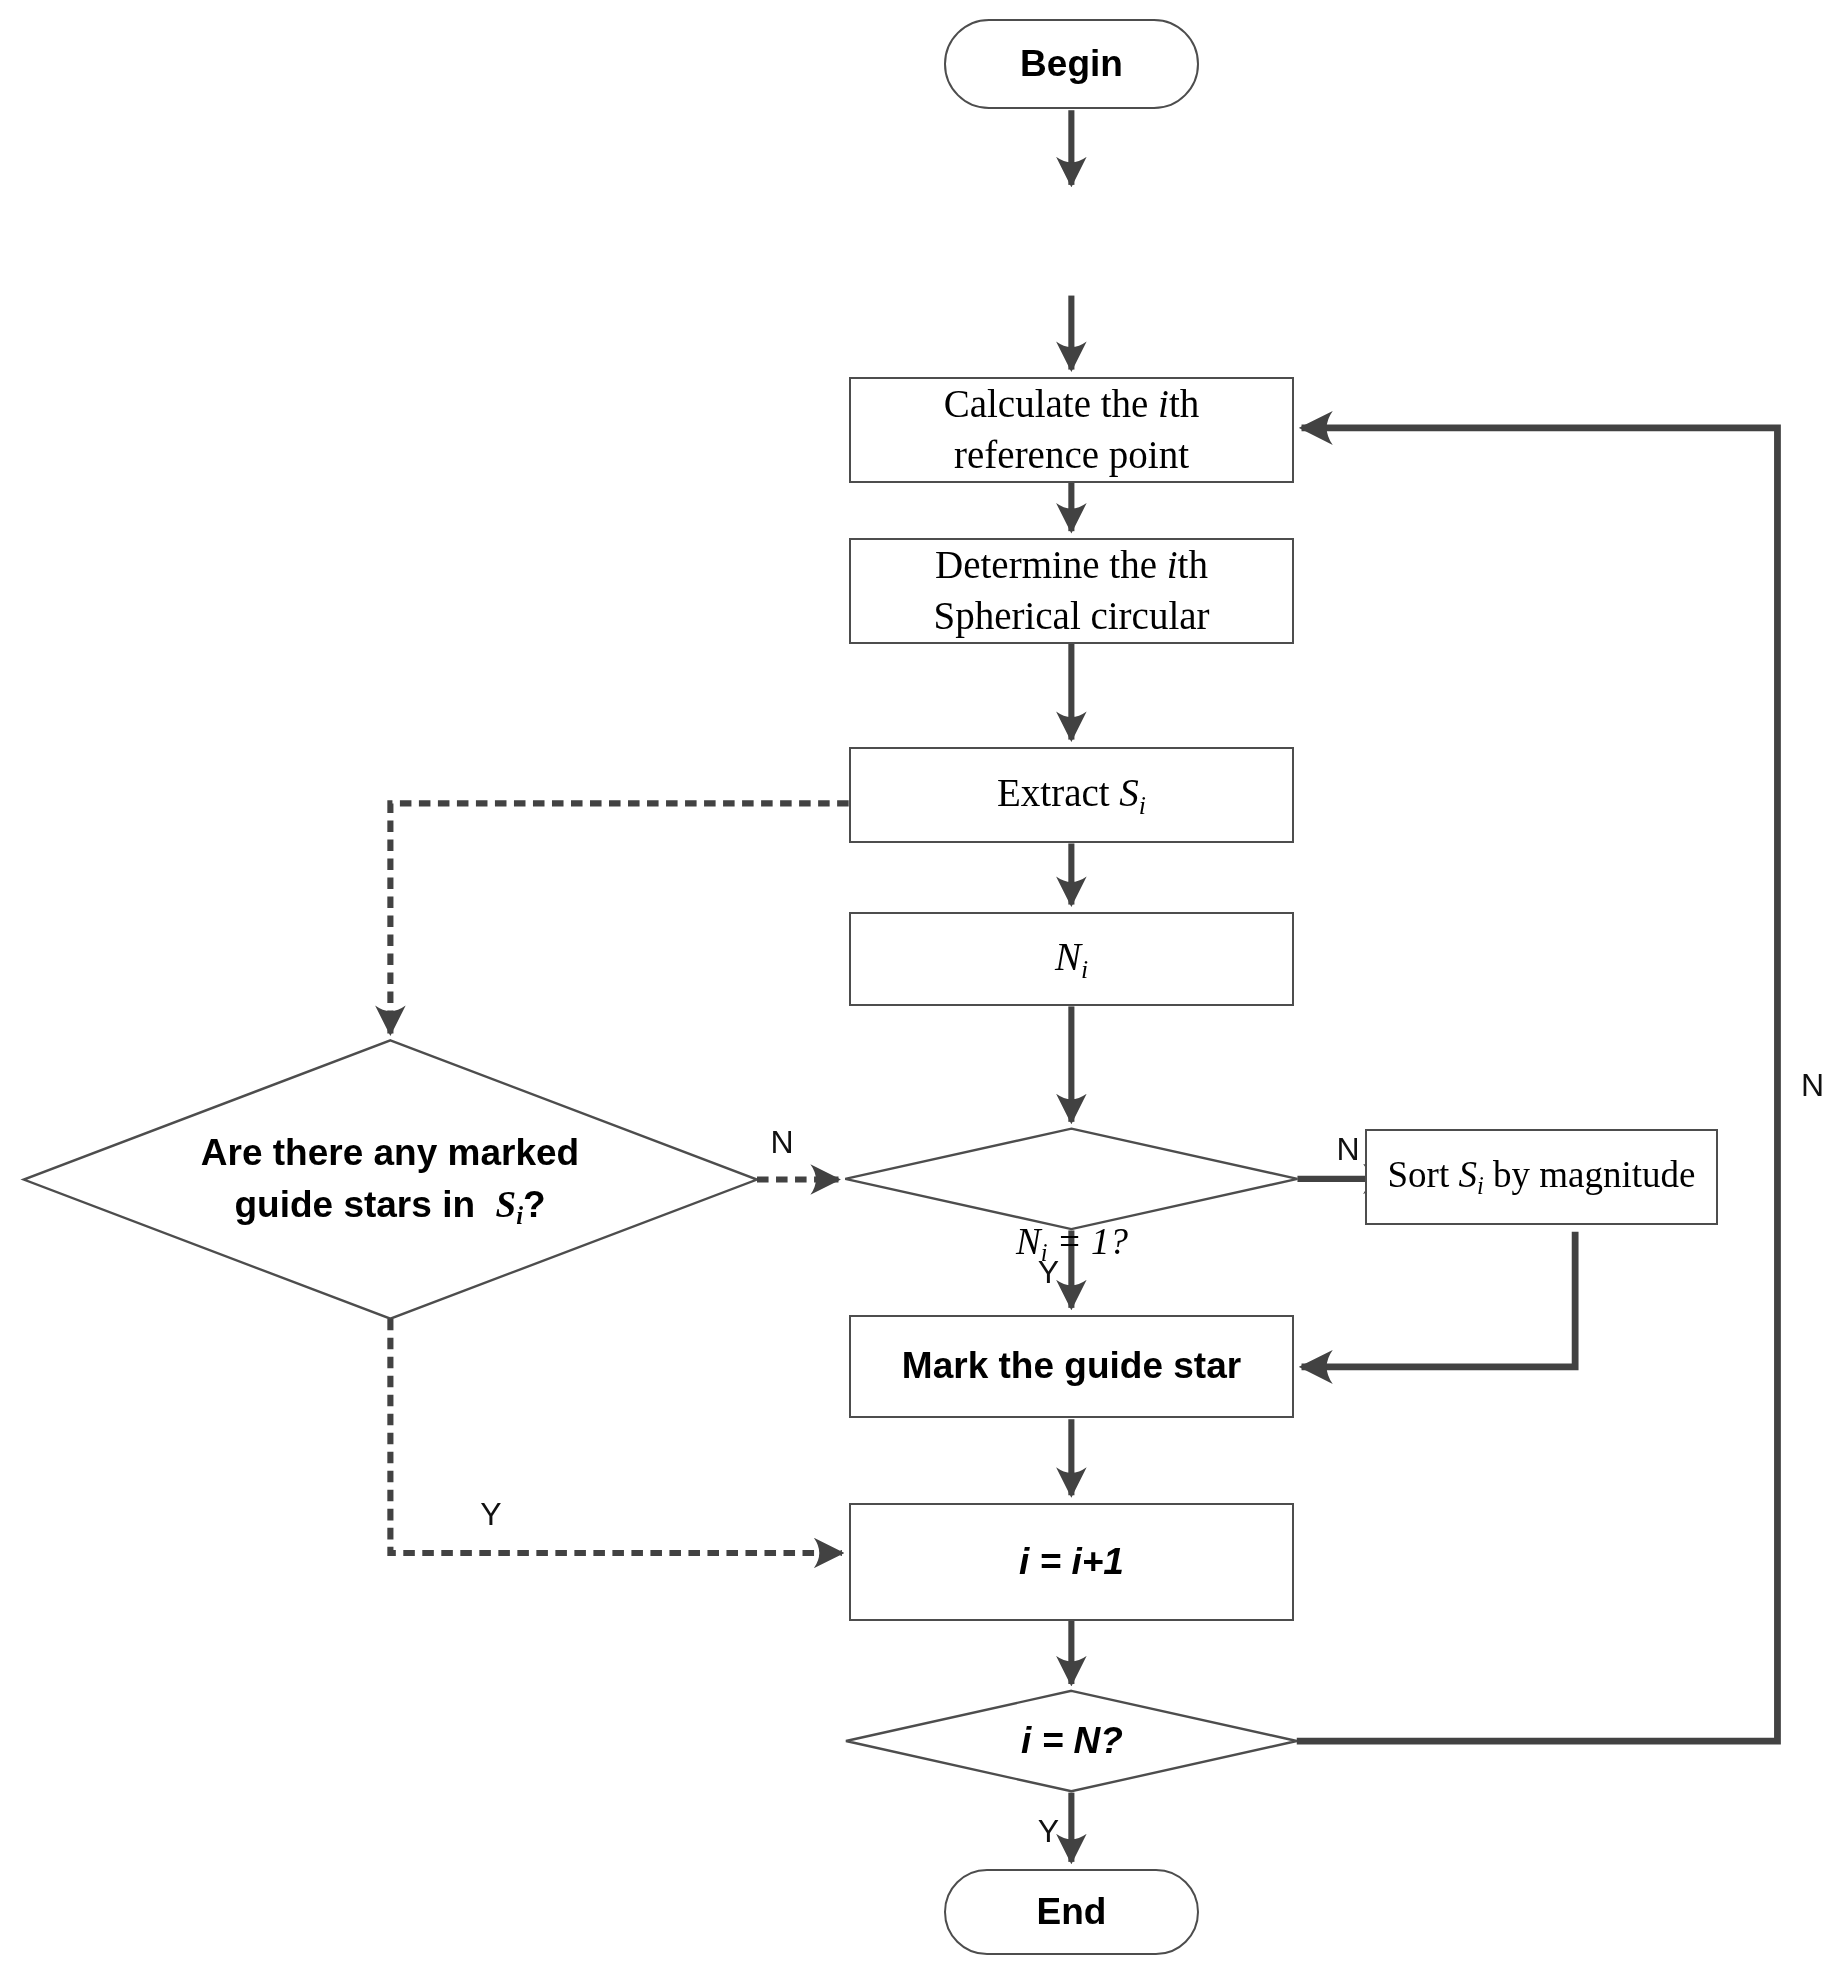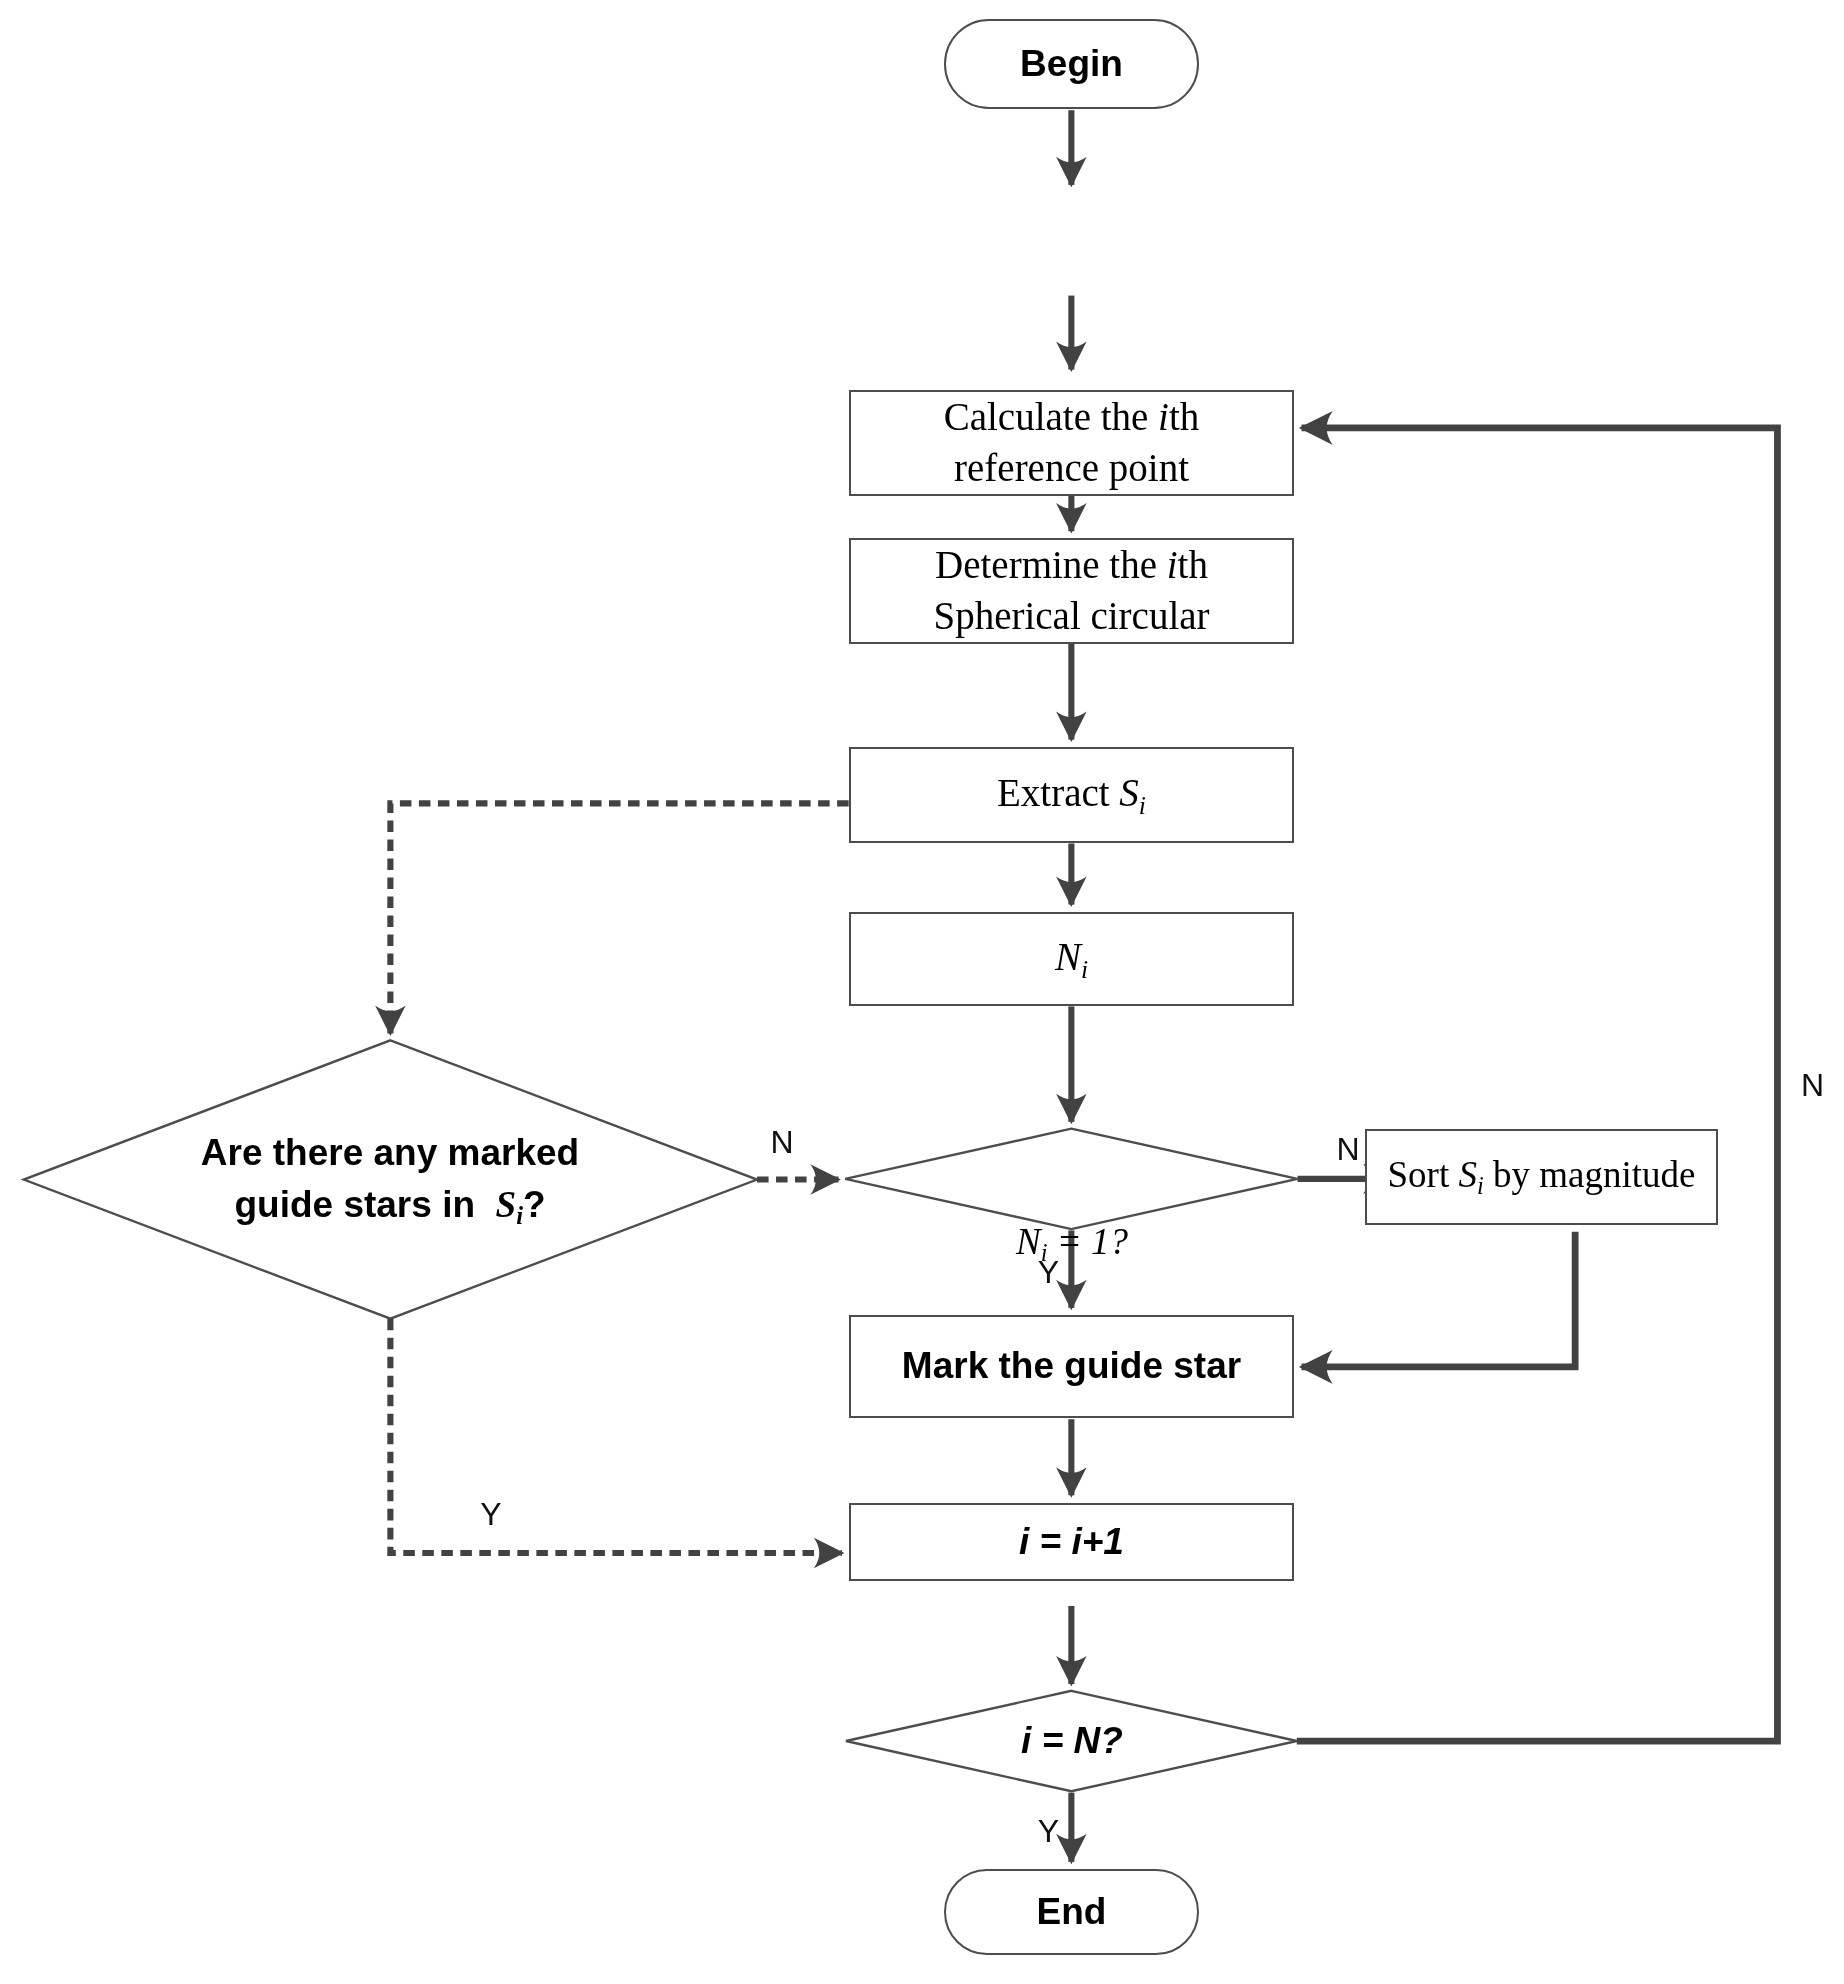--- a/index.html
+++ b/index.html
@@ -53,21 +53,21 @@
     <path d="M1250 1183 H575 V1522" fill="none" stroke="#424242" stroke-width="9" stroke-dasharray="17 11" marker-end="url(#arrow)"></path>
     <path d="M1115 1737 H1235" fill="none" stroke="#424242" stroke-width="9" stroke-dasharray="17 11" marker-end="url(#arrow)"></path>
     <path d="M575 1942 V2287 H1240" fill="none" stroke="#424242" stroke-width="9" stroke-dasharray="17 11" marker-end="url(#arrow)"></path>
   </svg>
 
   <div class="node terminal" style="left:944px;top:19px;width:255px;height:90px;">
     <span>Begin</span>
   </div>
 
 
-  <div class="node process serif" style="left:849px;top:377px;width:445px;height:106px;margin-top:13px;">
+  <div class="node process serif" style="left:849px;top:377px;width:445px;height:106px;">
     <div>
       <span>Calculate the </span><span class="it">i</span><span>th</span>
     </div>
     <div>reference point</div>
   </div>
 
   <div class="node process serif" style="left:849px;top:538px;width:445px;height:106px;">
     <div>
       <span>Determine the </span><span class="it">i</span><span>th</span>
     </div>
@@ -83,21 +83,21 @@
   <div class="node process serif" style="left:849px;top:912px;width:445px;height:94px;">
     <div>
       <span class="it">N</span><span class="sub">i</span>
     </div>
   </div>
 
   <div class="node process sans" style="left:849px;top:1315px;width:445px;height:103px;">
     <span>Mark the guide star</span>
   </div>
 
-  <div class="node process sans it" style="left:849px;top:1503px;width:445px;height:78px;">
+  <div class="node process sans it" style="left:849px;top:1503px;width:445px;height:118px;">
     <span>i = i+1</span>
   </div>
 
   <div class="node process serif" style="left:1365px;top:1129px;width:353px;height:96px;font-size:37px;">
     <div>
       <span>Sort </span><span class="it">S</span><span class="sub">i</span><span> by magnitude</span>
     </div>
   </div>
 
   <div class="node terminal" style="left:944px;top:1869px;width:255px;height:86px;">

